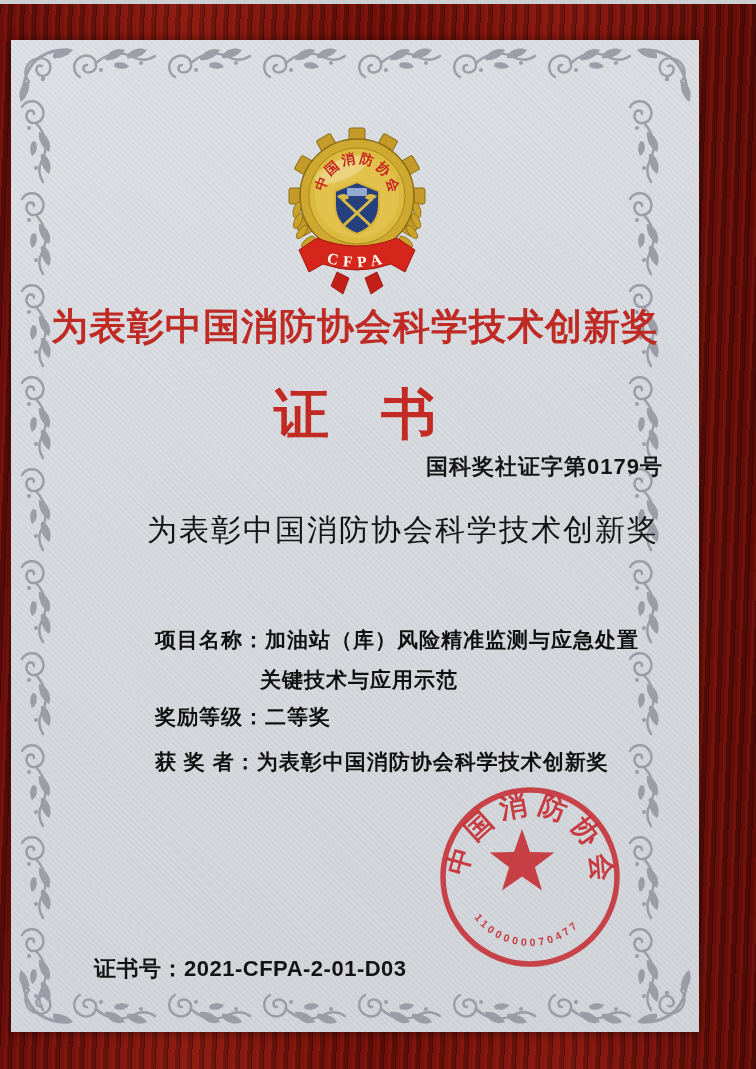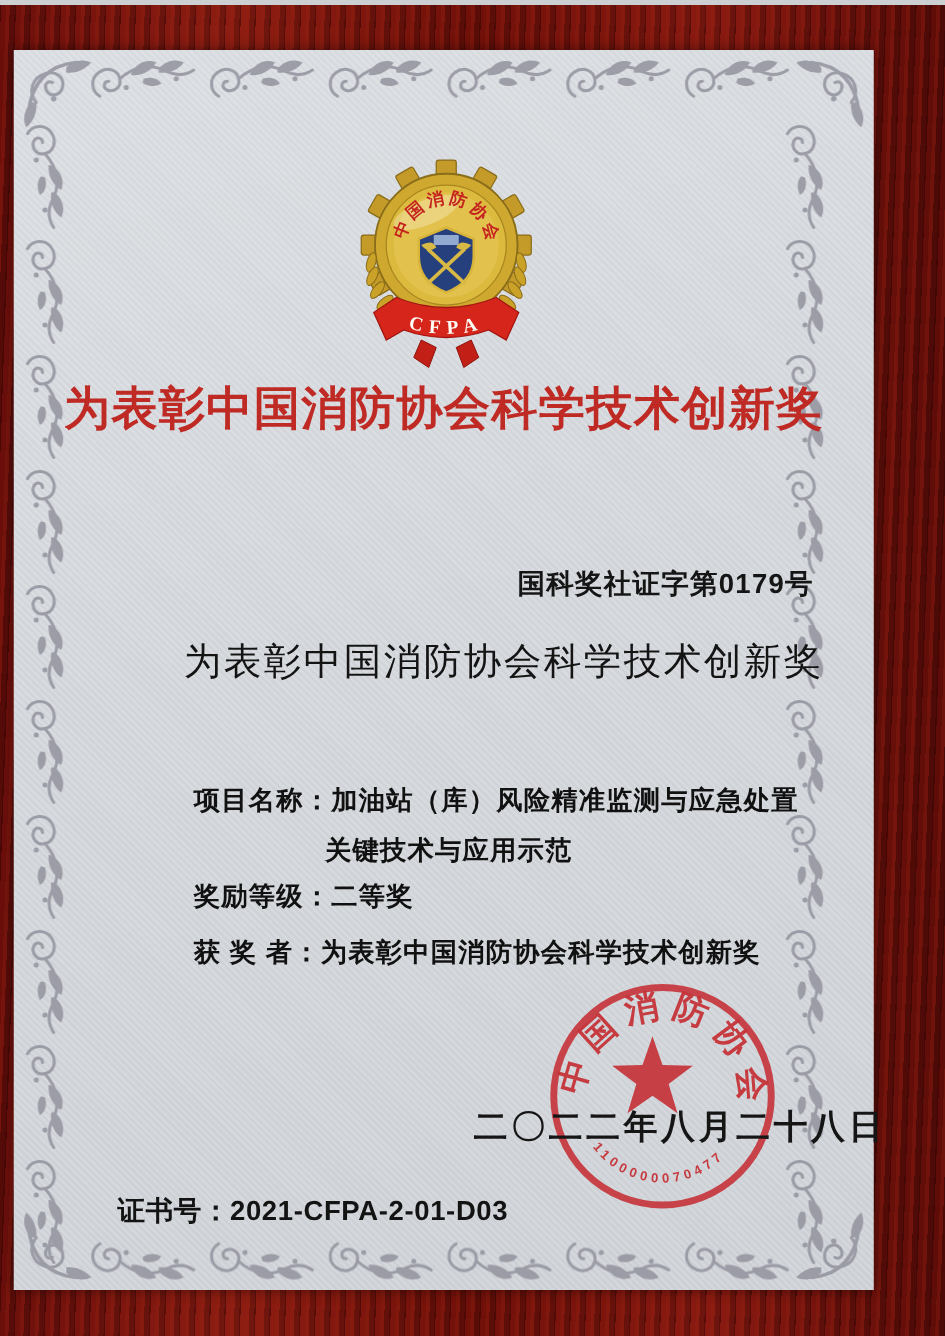--- a/index.html
+++ b/index.html
@@ -27,21 +27,21 @@
     position:absolute;top:262px;left:0;width:100%;text-align:center;
     font-size:37px;font-weight:bold;color:#bf2a25;letter-spacing:1px;white-space:nowrap;
   }
   .heading{
     position:absolute;top:338px;left:0;width:100%;text-align:center;
     font-size:55px;font-weight:bold;color:#c22a23;
   }
   .heading .gap{display:inline-block;width:52px;}
   .serial{
     position:absolute;top:412px;left:0;width:100%;box-sizing:border-box;
-    padding-right:48px;text-align:right;
+    padding-right:36px;text-align:right;
     font-size:22px;font-weight:bold;color:#151515;letter-spacing:1px;
   }
   .body-text{
     position:absolute;top:464px;left:72px;width:580px;
     font-family:"DejaVu Serif","Liberation Serif",serif;
     font-size:30px;line-height:51px;color:#141414;letter-spacing:2px;
   }
   .body-text .line1{text-indent:64px;}
   .fields{position:absolute;left:0;top:0;width:100%;font-weight:bold;color:#111;font-size:21px;letter-spacing:1px;}
   .frow{position:absolute;left:144px;white-space:nowrap;}
@@ -196,20 +196,21 @@
             <path id="bannerT" d="M42,134 Q80,148 118,134"></path>
           </defs>
         <text font-size="15.5" font-weight="bold" fill="#fffdf5" letter-spacing="5.5" font-family="Liberation Serif, serif">
           <textPath href="#bannerT" startOffset="10%">CFPA</textPath>
         </text>
       </g>
     </svg>
 
     <div class="title">为表彰中国消防协会科学技术创新奖</div>
 
+    <div class="heading"><span>证</span><span class="gap"></span><span>书</span></div>
 
     <div class="serial">国科奖社证字第0179号</div>
 
     <div class="body-text">
       <div class="line1">为表彰中国消防协会科学技术创新奖</div>
     </div>
 
     <div class="fields">
       <div class="frow f-project"><span>项目名称：</span><span>加油站（库）风险精准监测与应急处置</span></div>
       <div class="frow f-project2">关键技术与应用示范</div>
@@ -225,18 +226,17 @@
         <path id="sealNum" d="M100,100 m-69,0 a69,69 0 0,0 138,0"></path>
       </defs>
       <text font-size="27" font-weight="bold" fill="#c4262c" letter-spacing="8" opacity="0.95" font-family="Liberation Sans, sans-serif">
         <textPath href="#sealArc" startOffset="0%">中国消防协会</textPath>
       </text>
       <text font-size="10.5" font-weight="bold" fill="#c4262c" letter-spacing="3.5" opacity="0.95" font-family="Liberation Sans, sans-serif">
         <textPath href="#sealNum" startOffset="20%">1100000070477</textPath>
       </text>
     </svg>
 
-    <div class="date-line">二〇二二年八月二十八日</div>
 
     <div class="certno"><span>证书号：</span><span>2021-CFPA-2-01-D03</span></div>
 
   </div>
 </div>
 
 </body></html>

